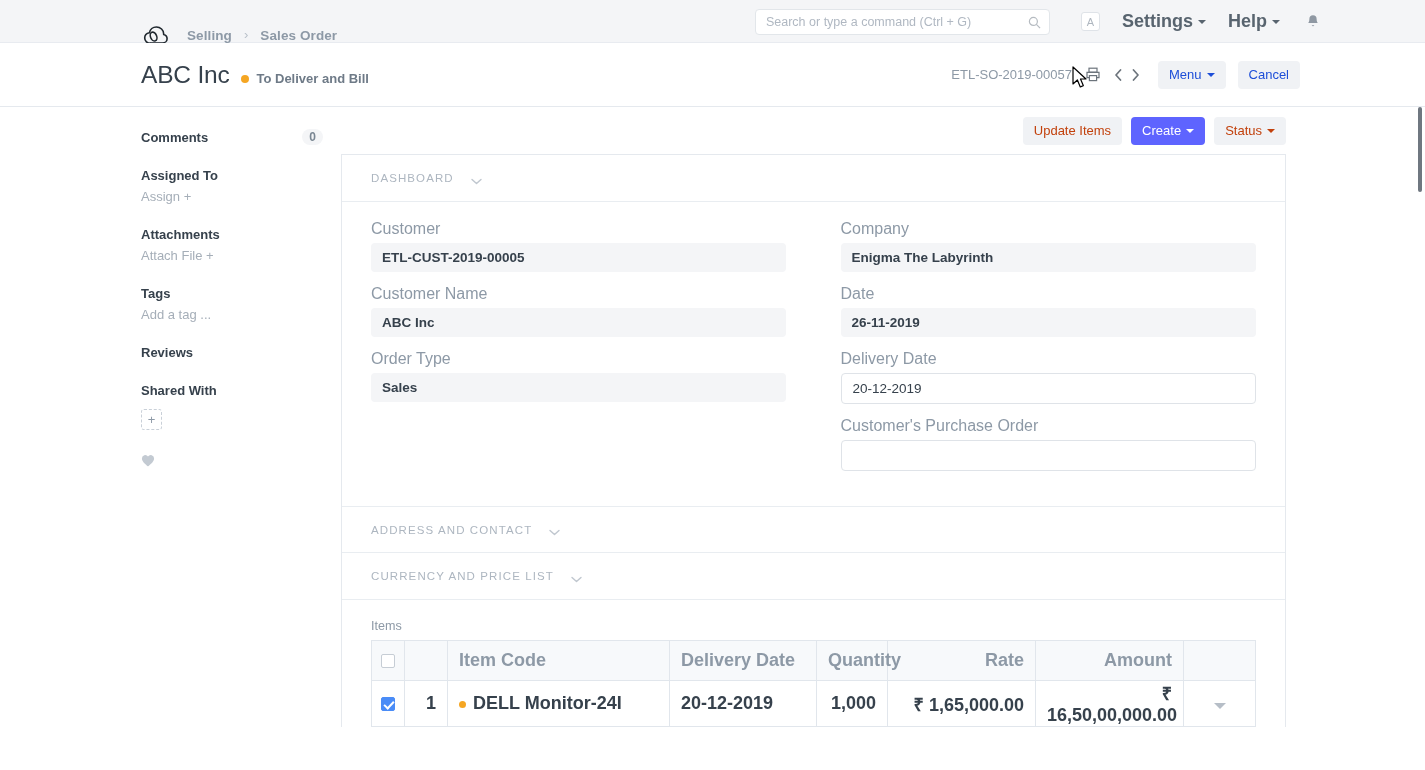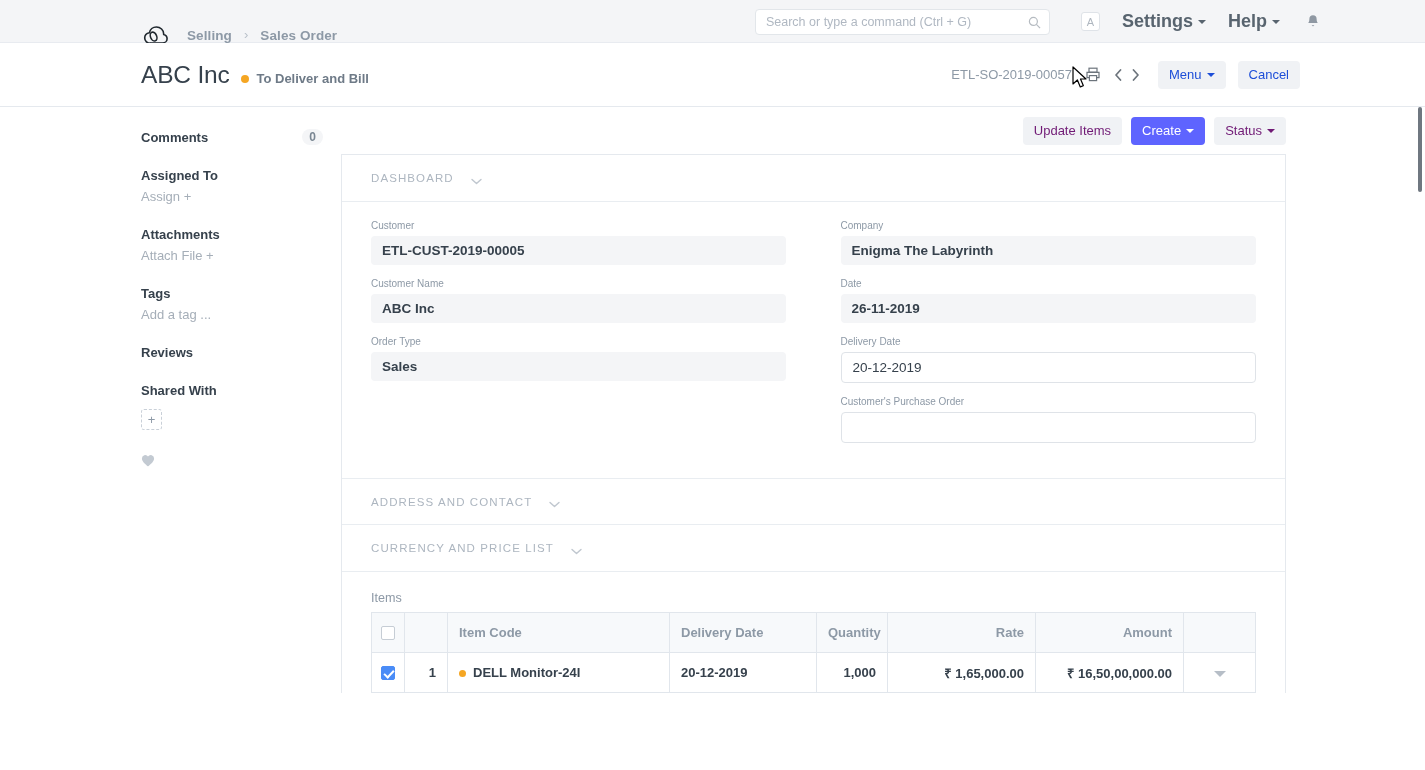--- a/index.html
+++ b/index.html
@@ -115,60 +115,60 @@
   .heart { margin-top: 63px; width: 14px; height: 13px; cursor: pointer; }
   .activity { margin-top: 24px; }
   .act-line { font-size: 12.8px; color: #8d99a6; line-height: 17px; margin-bottom: 13px; }
   .act-line b { color: #57626d; }
 
   
   .main { flex: 1; padding-right: 141px; }
   .toolbar { height: 47px; display: flex; align-items: center; justify-content: flex-end; }
   .tb-btn {
     height: 28px; padding: 0 11px; border-radius: 4px; border: 0;
-    background: #f0f2f5; color: #701a75;
+    background: #f0f2f5; color: #c2410c;
     font-family: "Liberation Sans", sans-serif; font-size: 13px;
     cursor: pointer; display: flex; align-items: center; margin-left: 9px;
   }
   .tb-btn.primary { background: #5e64ff; color: #fff; }
 
   .card { border: 1px solid #e5e9ee; border-bottom: 0; background: #fff; }
   .sec-head {
     height: 47px; display: flex; align-items: center; padding-left: 29px;
     border-bottom: 1px solid #e9edf1;
     font-size: 11.5px; letter-spacing: 1.1px; color: #adb6c0;
     cursor: pointer;
   }
   .sec-head .chevd { margin-left: 17px; }
   .chevd { width: 11px; height: 7px; display: inline-block; }
 
   .form-grid { display: flex; padding: 18px 29px 22px 29px; }
   .col { width: 50%; }
   .col.left { padding-right: 28px; }
   .col.right { padding-left: 27px; }
   .field { margin-bottom: 13px; }
-  .flabel { font-size: 10px; color: #8d99a6; margin-bottom: 5px; }
+  .flabel { font-size: 16px; color: #8d99a6; margin-bottom: 5px; }
   .fval {
     height: 29px; border-radius: 4px; background: #f4f5f7;
     display: flex; align-items: center; padding: 0 11px;
     font-size: 13.5px; font-weight: bold; color: #36414c;
   }
   .finput {
     height: 31px; border: 1px solid #dfe3e8; border-radius: 4px; background: #fff;
     display: flex; align-items: center; padding: 0 11px;
     font-size: 13.5px; color: #36414c; cursor: text;
   }
 
   
   .items-wrap { padding: 19px 29px 0 29px; }
   .items-label { font-size: 12.6px; color: #8d99a6; margin-bottom: 7px; }
   table.grid { width: 100%; border-collapse: collapse; table-layout: fixed; }
   table.grid th, table.grid td {
     border: 1px solid #e1e6ec; height: 40px; padding: 0 11px;
-    font-size: 13px; vertical-align: middle;
+    font-size: 18px; vertical-align: middle;
   }
   table.grid th {
     background: #f7f9fb; color: #8d99a6; font-weight: bold; text-align: left;
   }
   table.grid td { color: #36414c; font-weight: bold; background: #fff; }
   .c-check { width: 33px; text-align: center !important; padding: 0 !important; }
   .c-idx   { width: 43px; text-align: right !important; padding-right: 11px !important; }
   .c-item  { width: 222px; }
   .c-date  { width: 147px; }
   .c-qty   { width: 71px; text-align: right !important; }

